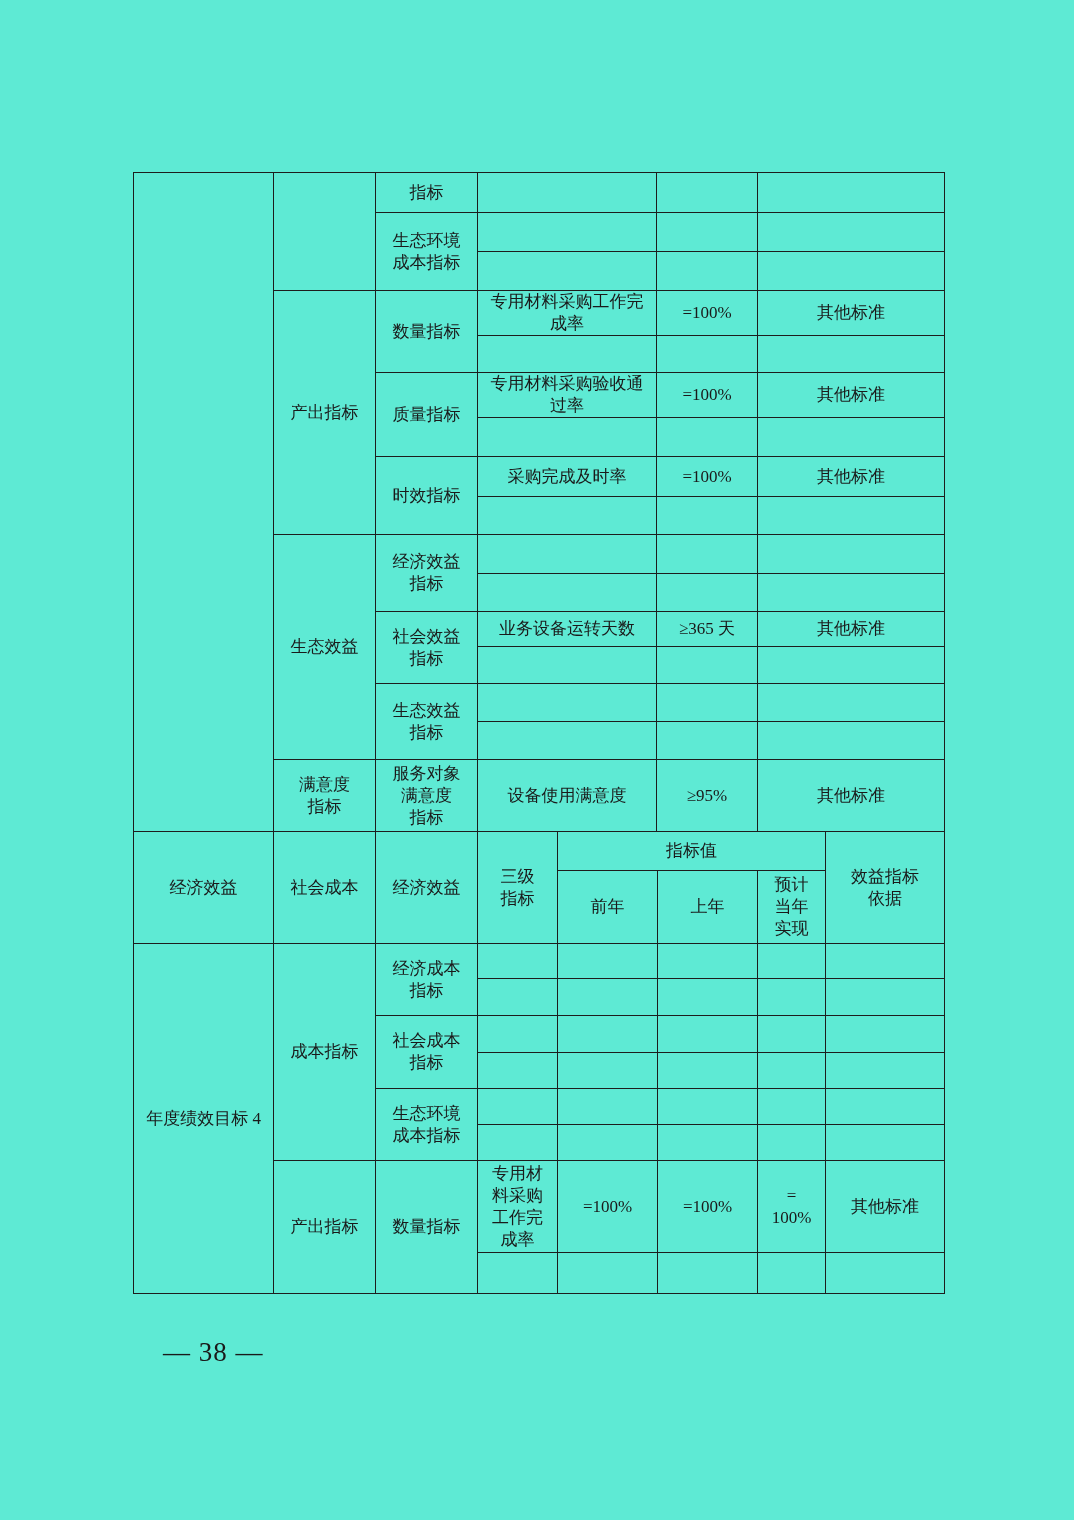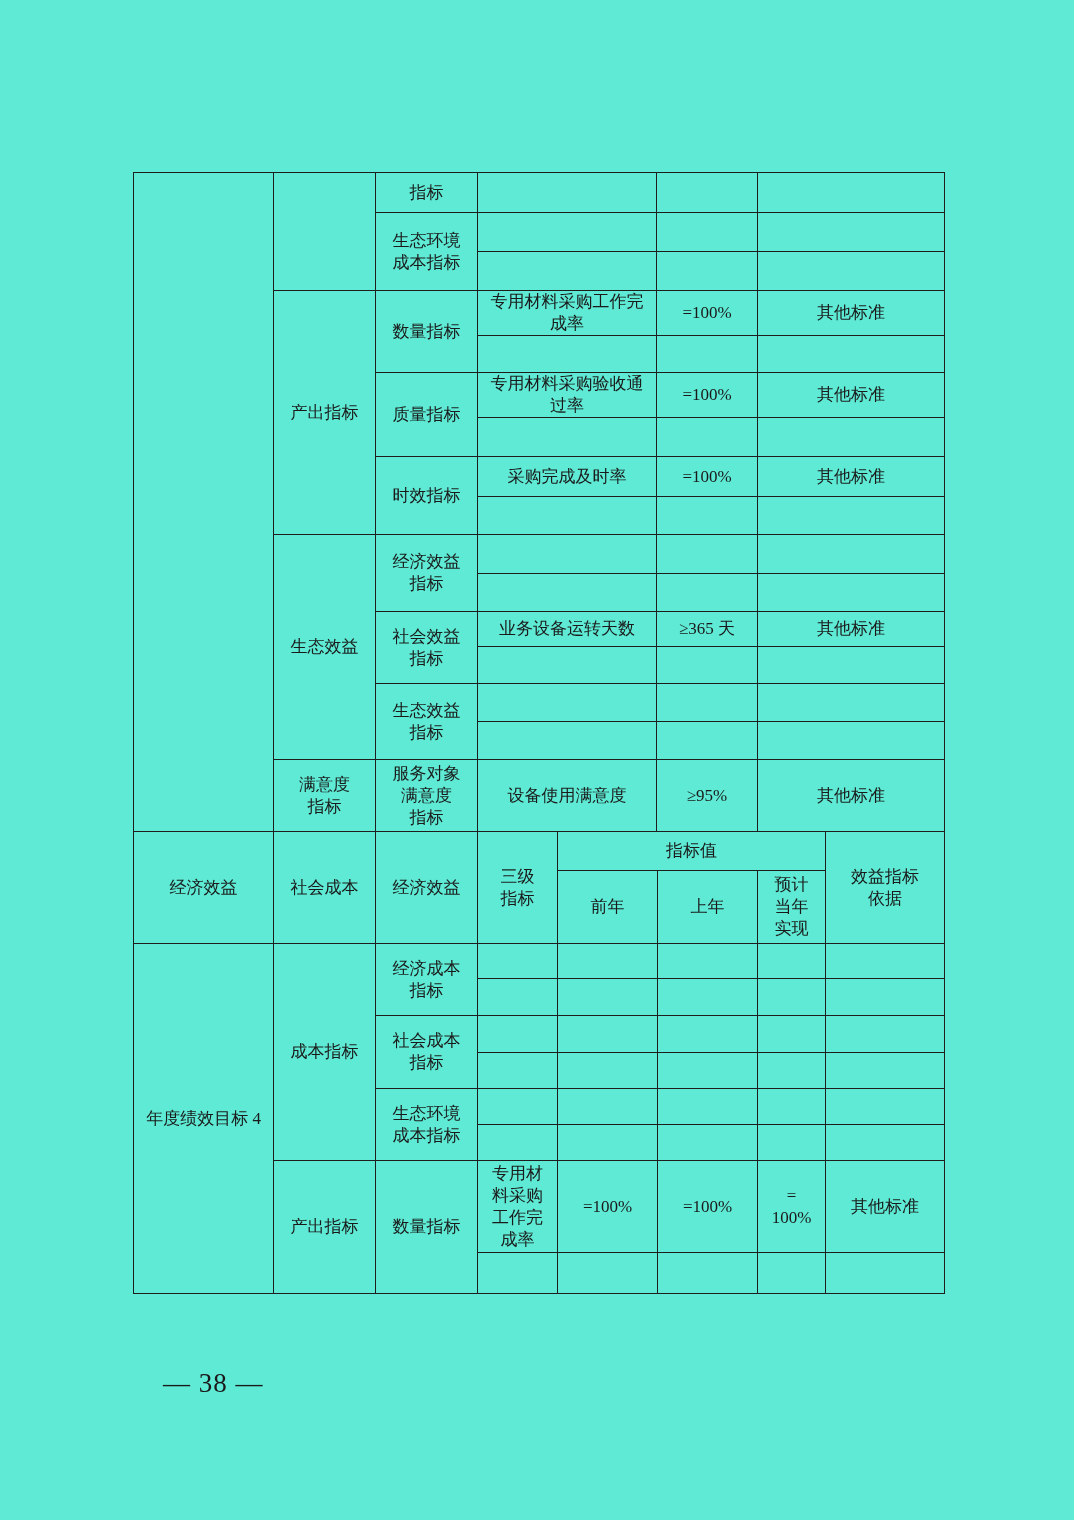--- a/index.html
+++ b/index.html
@@ -21,21 +21,21 @@
     font-family:"Liberation Serif","DejaVu Serif",serif; color:#1a1a1a;
   }
   .band {
     border:1px solid #1d1d1d; margin-top:-1px;
     height:36px;
     display:flex; align-items:center; justify-content:center;
     font-size:17px;
   }
   table.t2 { margin-top:-1px; }
   .pageno {
-    position:absolute; left:163px; top:1368px;
+    position:absolute; left:163px; top:1337px;
     font-size:27px; letter-spacing:1px;
   }
 </style>
 </head>
 <body>
 
 <div class="page">
   <div class="doc">
 
     <table class="t t1">

